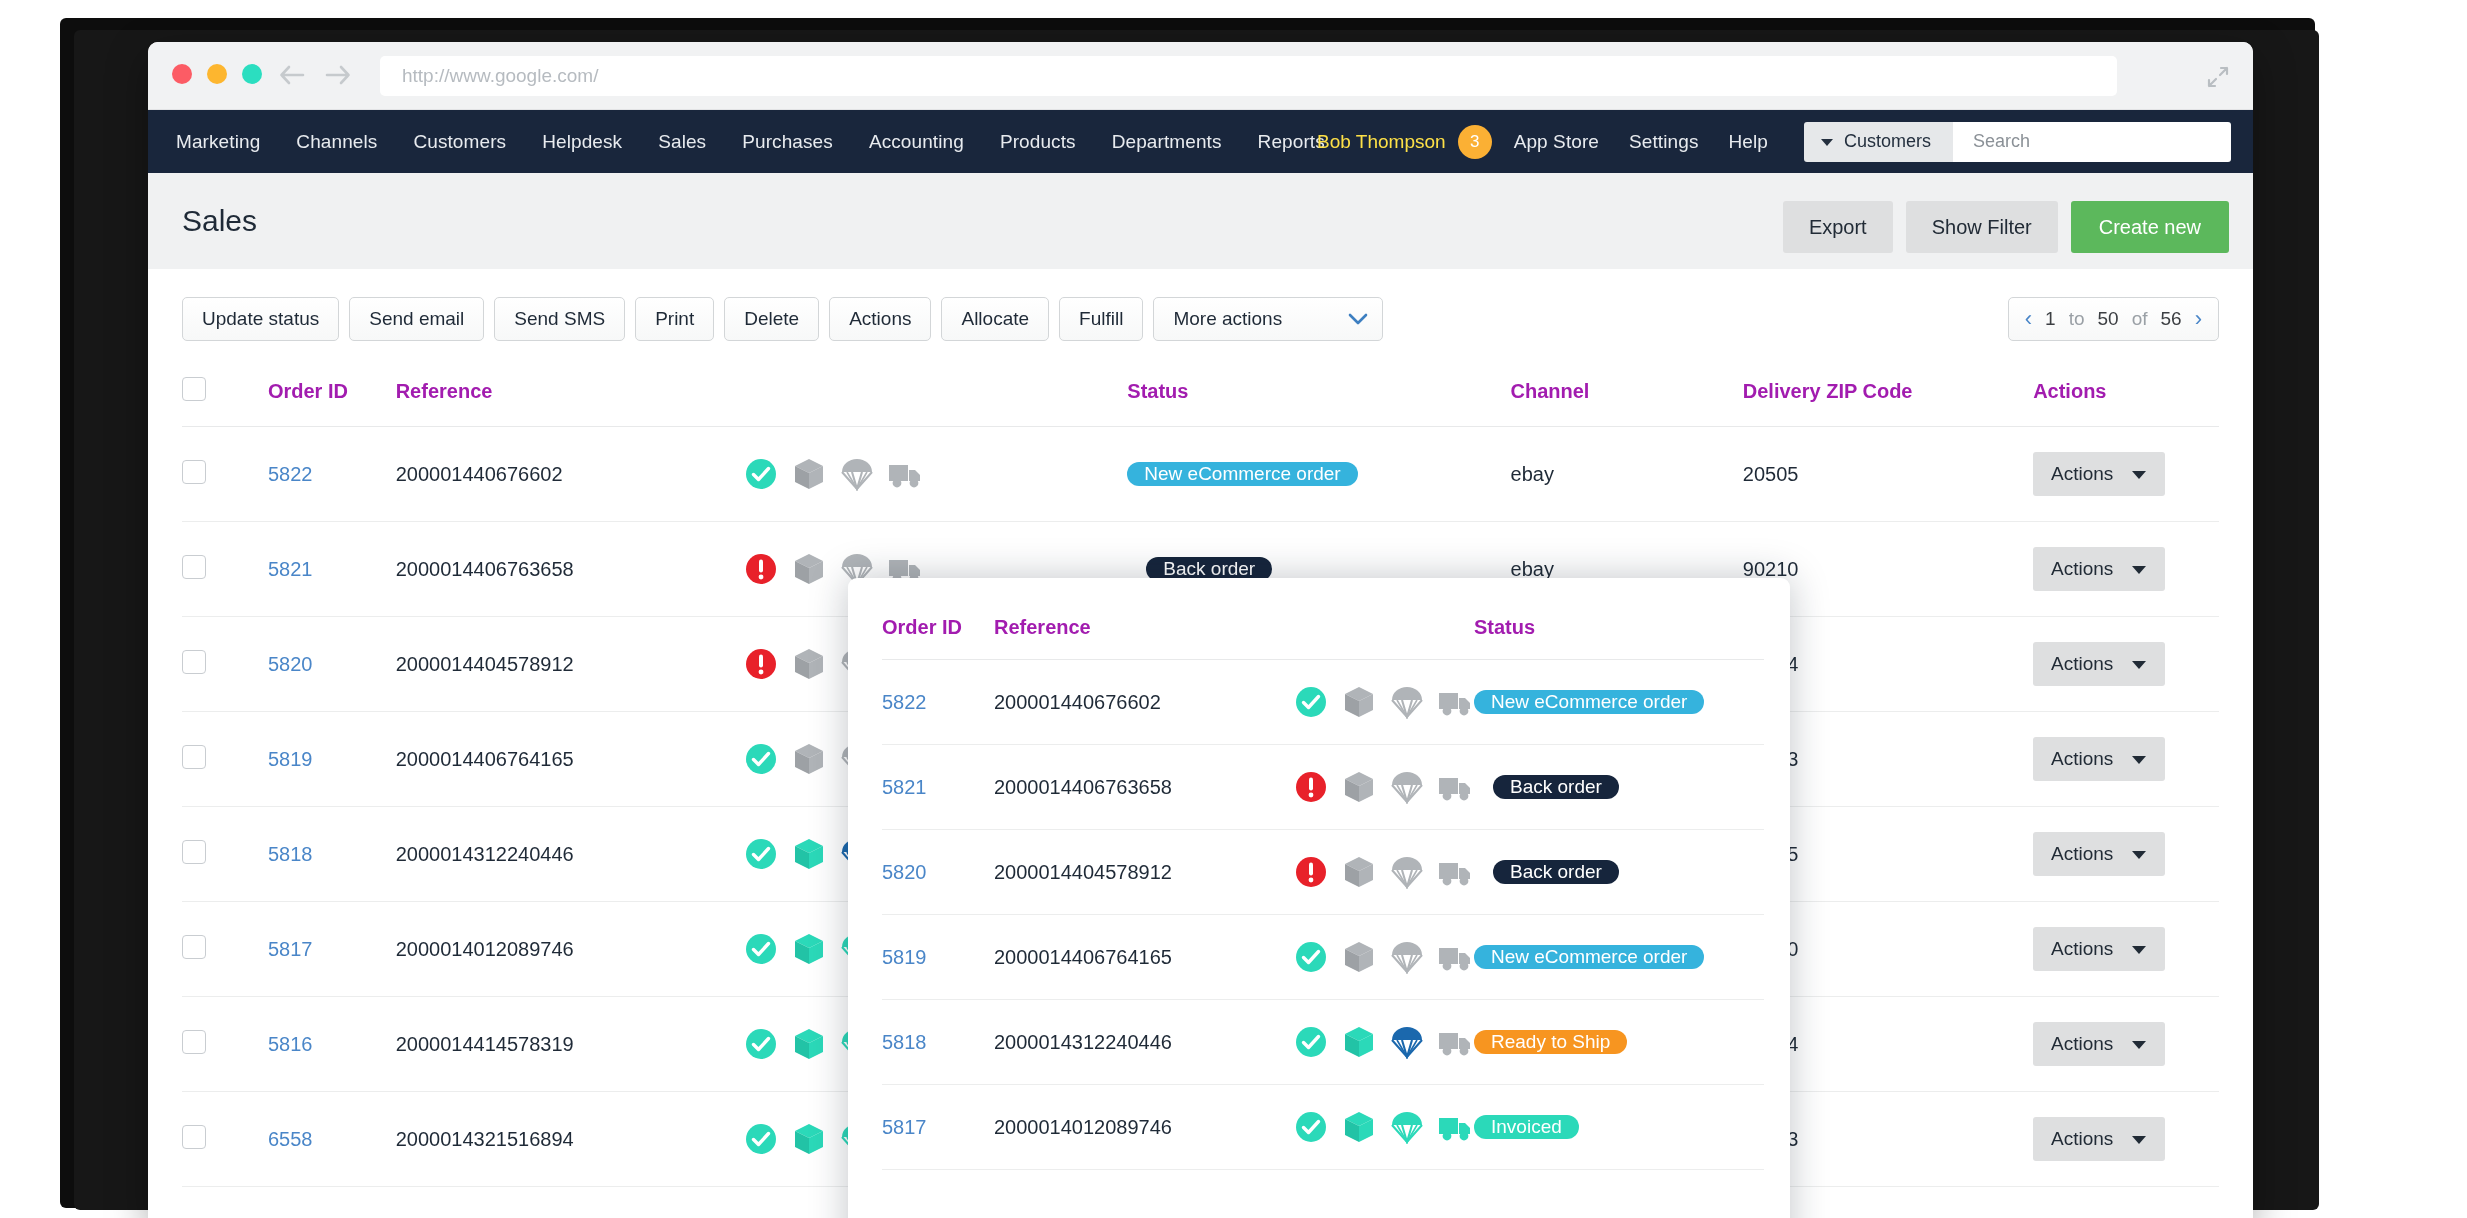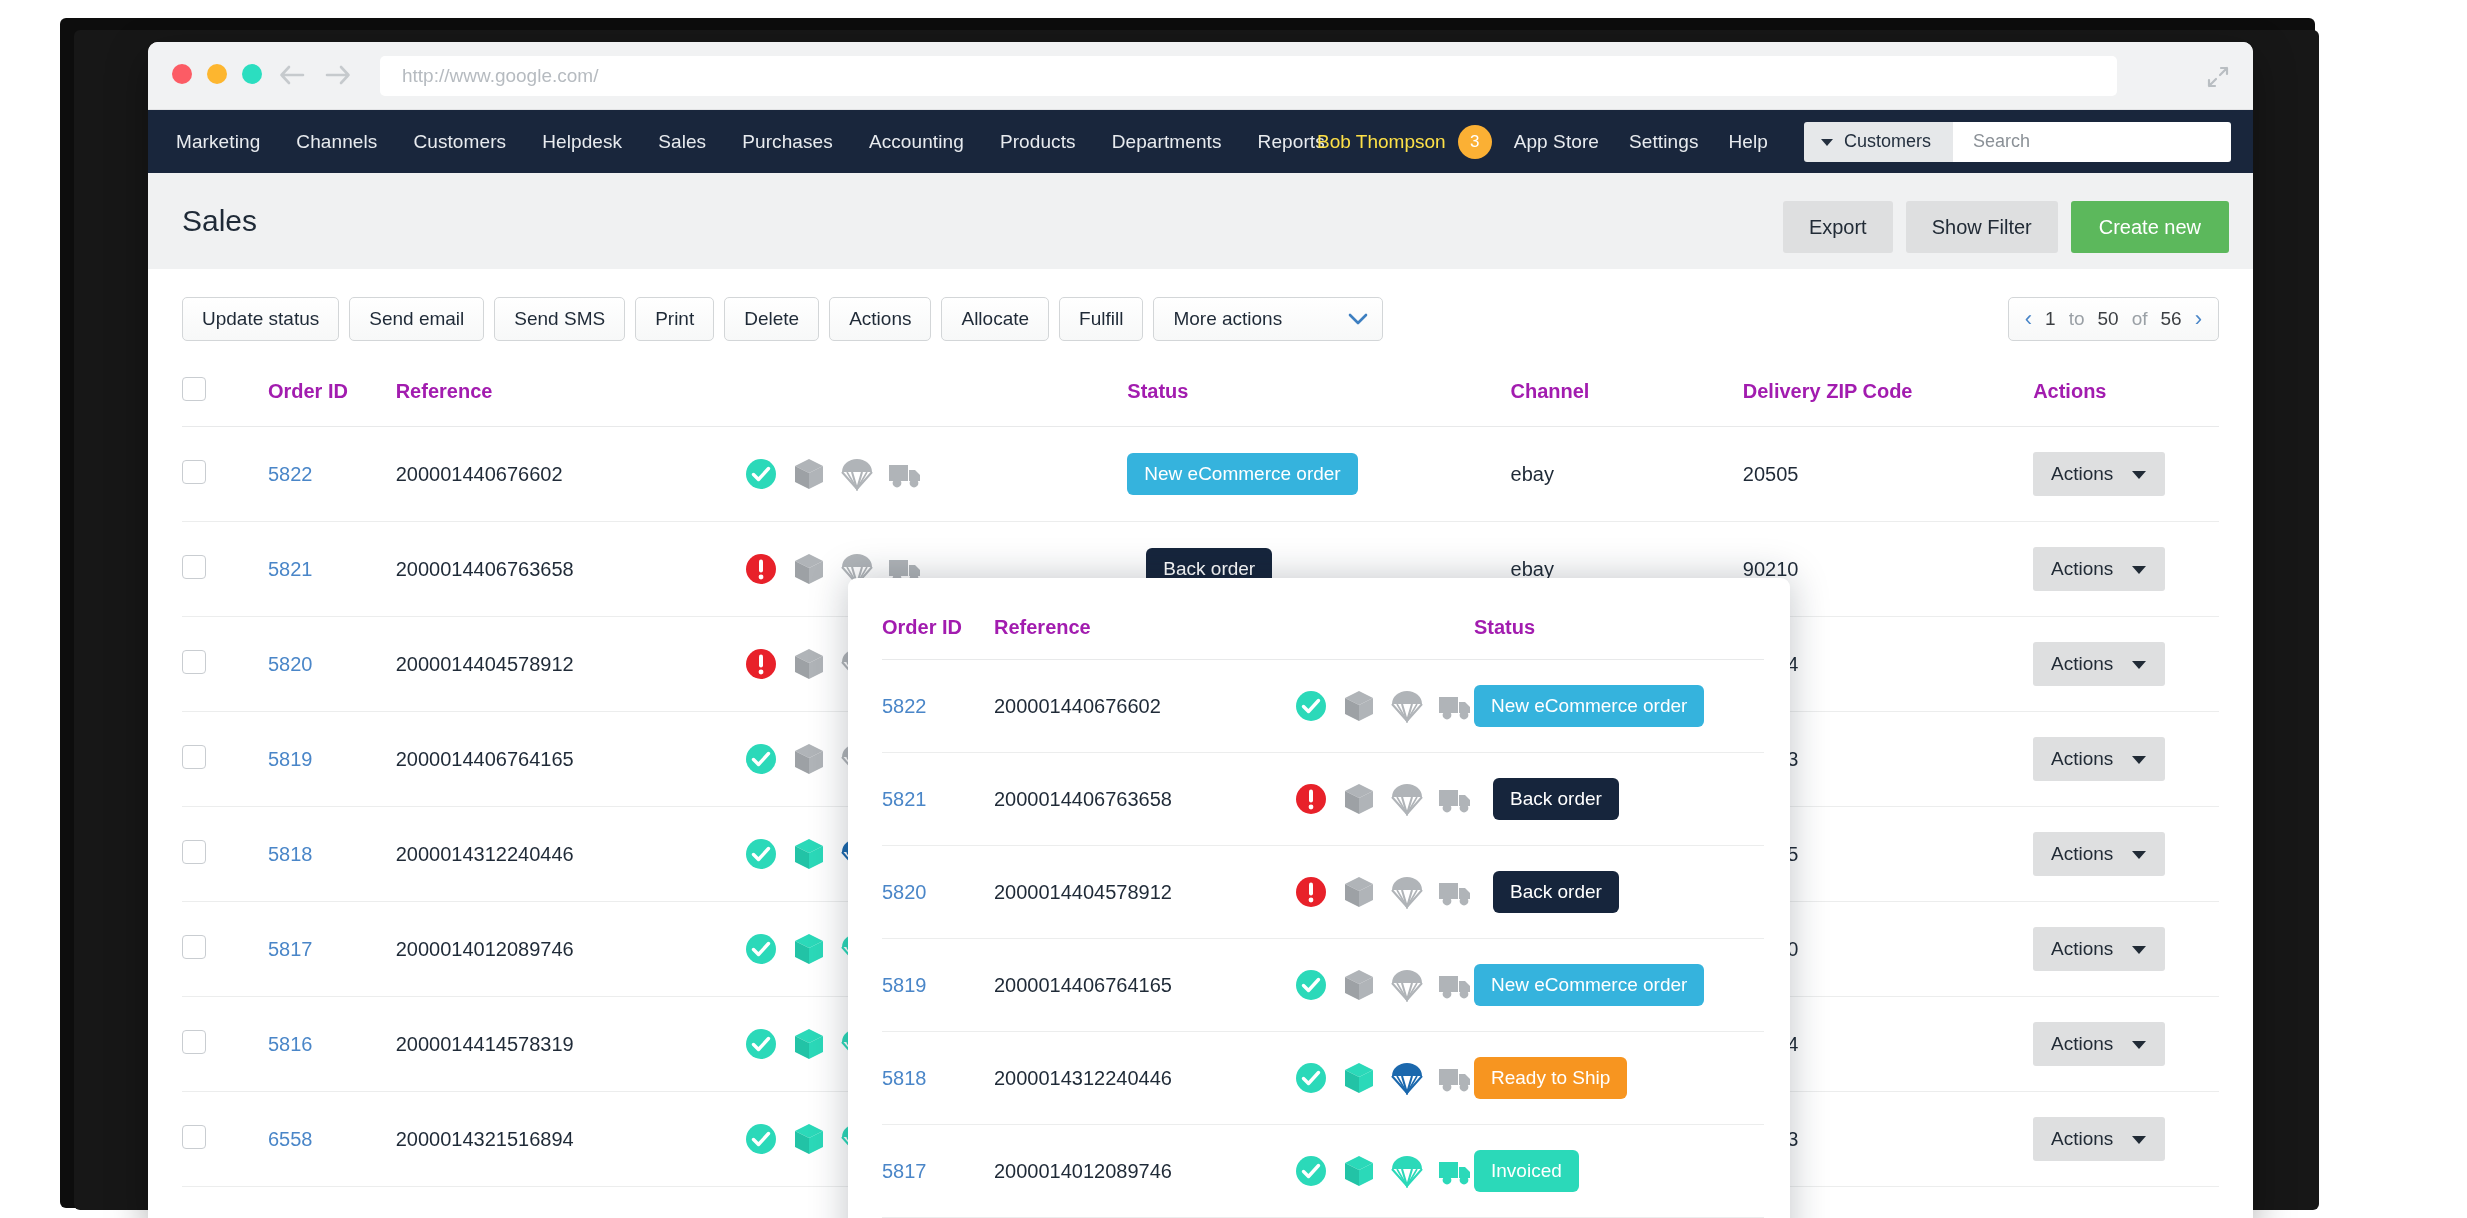--- a/index.html
+++ b/index.html
@@ -242,22 +242,22 @@
   .overlay table.grid { margin-top: 0; }
   .overlay table.grid th { padding: 38px 0 20px 0; }
 
   .o-oid { width: 112px; }
   .o-ref { width: 300px; }
   .o-ico { width: 180px; }
   .o-sts { width: 290px; }
 
   .badge {
     display:inline-flex; align-items:center; justify-content:center;
-    height: 42px; padding: 0 17px;
-    border-radius: 6px;
+    height: 24px; padding: 0 17px;
+    border-radius: 14px;
     color:#ffffff;
     font-size: 19px;
     white-space:nowrap;
   }
   .badge.ecom   { background:#35b3dd; }
   .badge.back   { background:#16253c;margin-left:19px; }
   .badge.ready  { background:#f79520; }
   .badge.inv    { background:#2bd9b9; }
 
   

